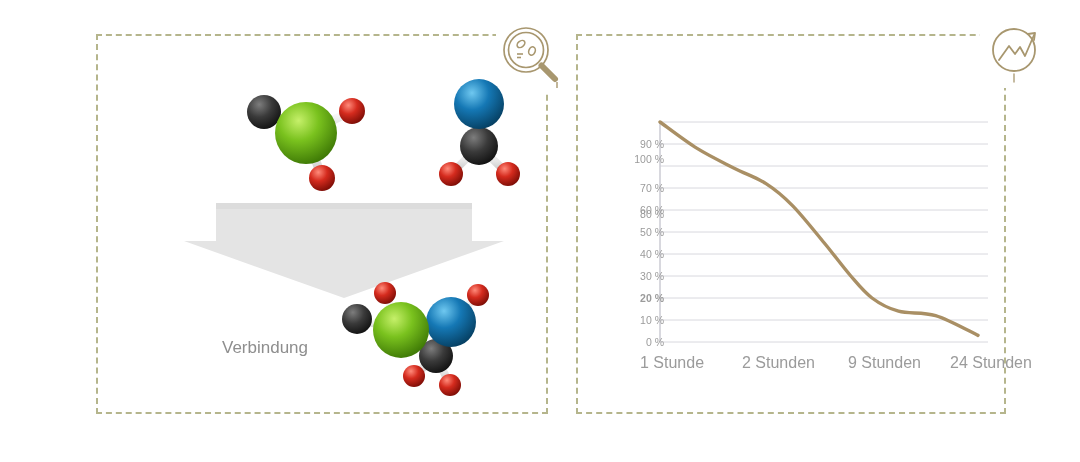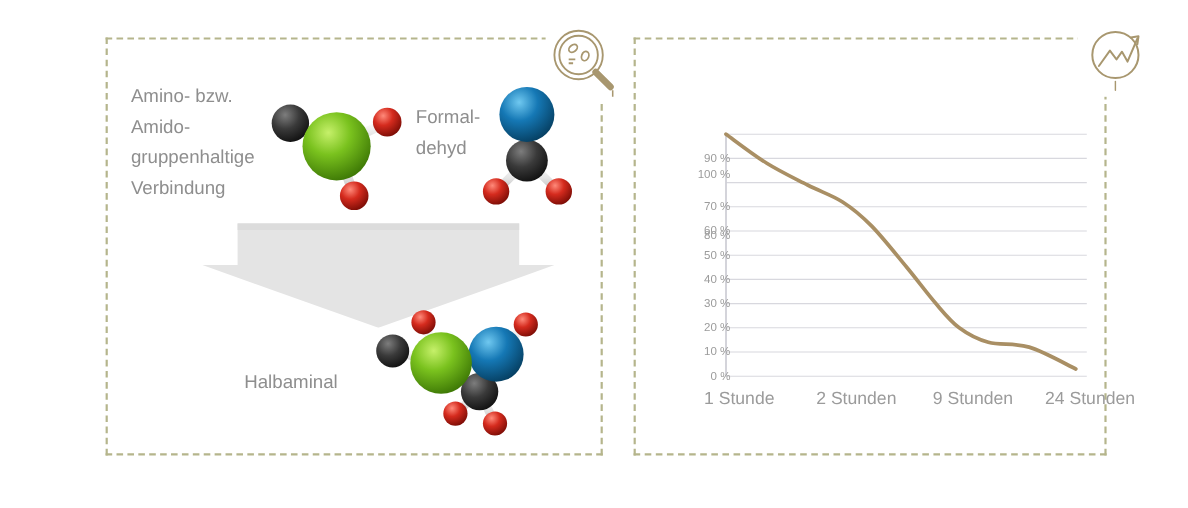--- a/index.html
+++ b/index.html
@@ -103,23 +103,21 @@
         <line x1="42.5" y1="42.5" x2="56" y2="56" stroke-width="6" stroke-linecap="round"></line>
         <line x1="58" y1="59" x2="58" y2="65" stroke-width="1.4"></line>
         <ellipse cx="22" cy="21" rx="4.3" ry="3" transform="rotate(-38 22 21)" stroke-width="1.6"></ellipse>
         <ellipse cx="33" cy="28" rx="4.3" ry="3.2" transform="rotate(-70 33 28)" stroke-width="1.6"></ellipse>
         <line x1="18" y1="31" x2="24" y2="31" stroke-width="1.6"></line>
         <line x1="18" y1="34.5" x2="22" y2="34.5" stroke-width="1.6"></line>
       </g>
     </svg>
   </div>
 
-  <div id="label-amino">Amino- bzw.<br>Amido-<br>gruppenhaltige Verbindung</div>
-  <div id="label-formaldehyd">Formal-<br>dehyd</div>
-  <div id="label-halbaminal">Halbaminal</div>
+  <div id="label-halbaminal">Verbindung</div>
 
   <svg id="reaction-arrow" viewBox="0 0 320 95">
     <polygon points="32,0 288,0 288,38 320,38 160,95 0,38 32,38" fill="#e4e4e4"></polygon>
     <polygon points="32,0 288,0 288,6 32,6" fill="#dcdcdc"></polygon>
   </svg>
 
   <svg class="molecule" id="mol-amino" viewBox="0 0 140 118">
     <defs>
       <radialGradient id="gGreen" cx="38%" cy="30%" r="72%">
         <stop offset="0%" stop-color="#c6f06a"></stop>
@@ -228,21 +226,21 @@
       </svg>
       <div id="ytick-layer">
           <div class="ytick" style="top: 0px; margin-top: 37px;">100 %</div>
           <div class="ytick" style="top: 22px;">90 %</div>
           <div class="ytick" style="top: 44px; margin-top: 48px;">80 %</div>
           <div class="ytick" style="top: 66px;">70 %</div>
           <div class="ytick" style="top: 88px;">60 %</div>
           <div class="ytick" style="top: 110px; text-align: right;">50 %</div>
           <div class="ytick" style="top: 132px;">40 %</div>
           <div class="ytick" style="top: 154px;">30 %</div>
-          <div class="ytick" style="top: 176px;">20 %</div>
+          <div class="ytick" style="top: 176px; font-weight: bold;">20 %</div>
           <div class="ytick" style="top: 198px;">10 %</div>
           <div class="ytick" style="top: 220px;">0 %</div>
         </div>
       <div id="xtick-layer">
           <div class="xtick" style="left: 32px;">1 Stunde</div>
           <div class="xtick" style="left: 134px;">2 Stunden</div>
           <div class="xtick" style="left: 240px;">9 Stunden</div>
           <div class="xtick" style="left: 342px;">24 Stunden</div>
         </div>
     </div>

